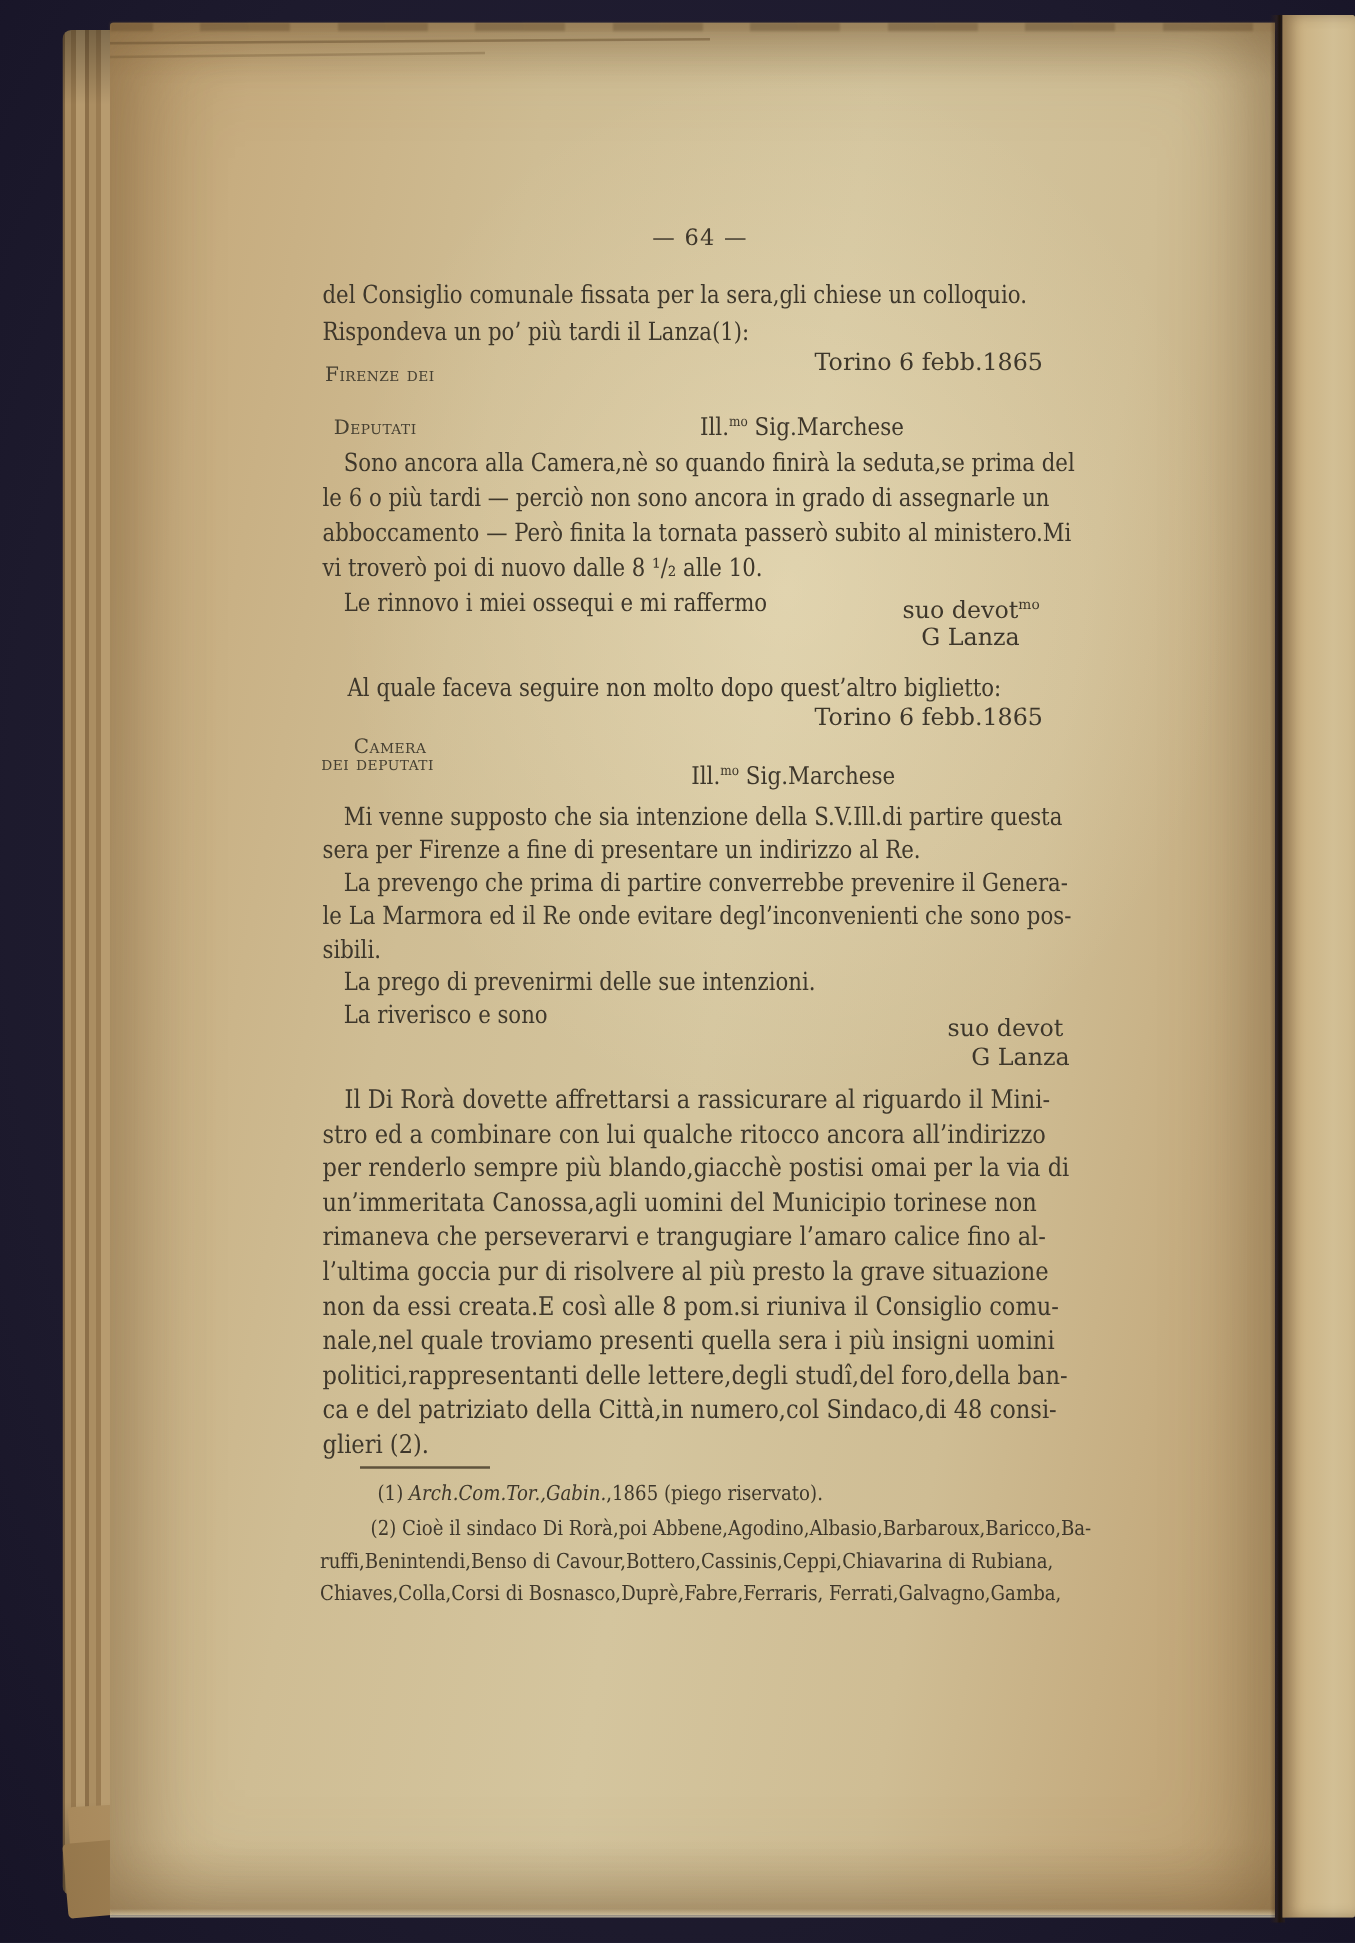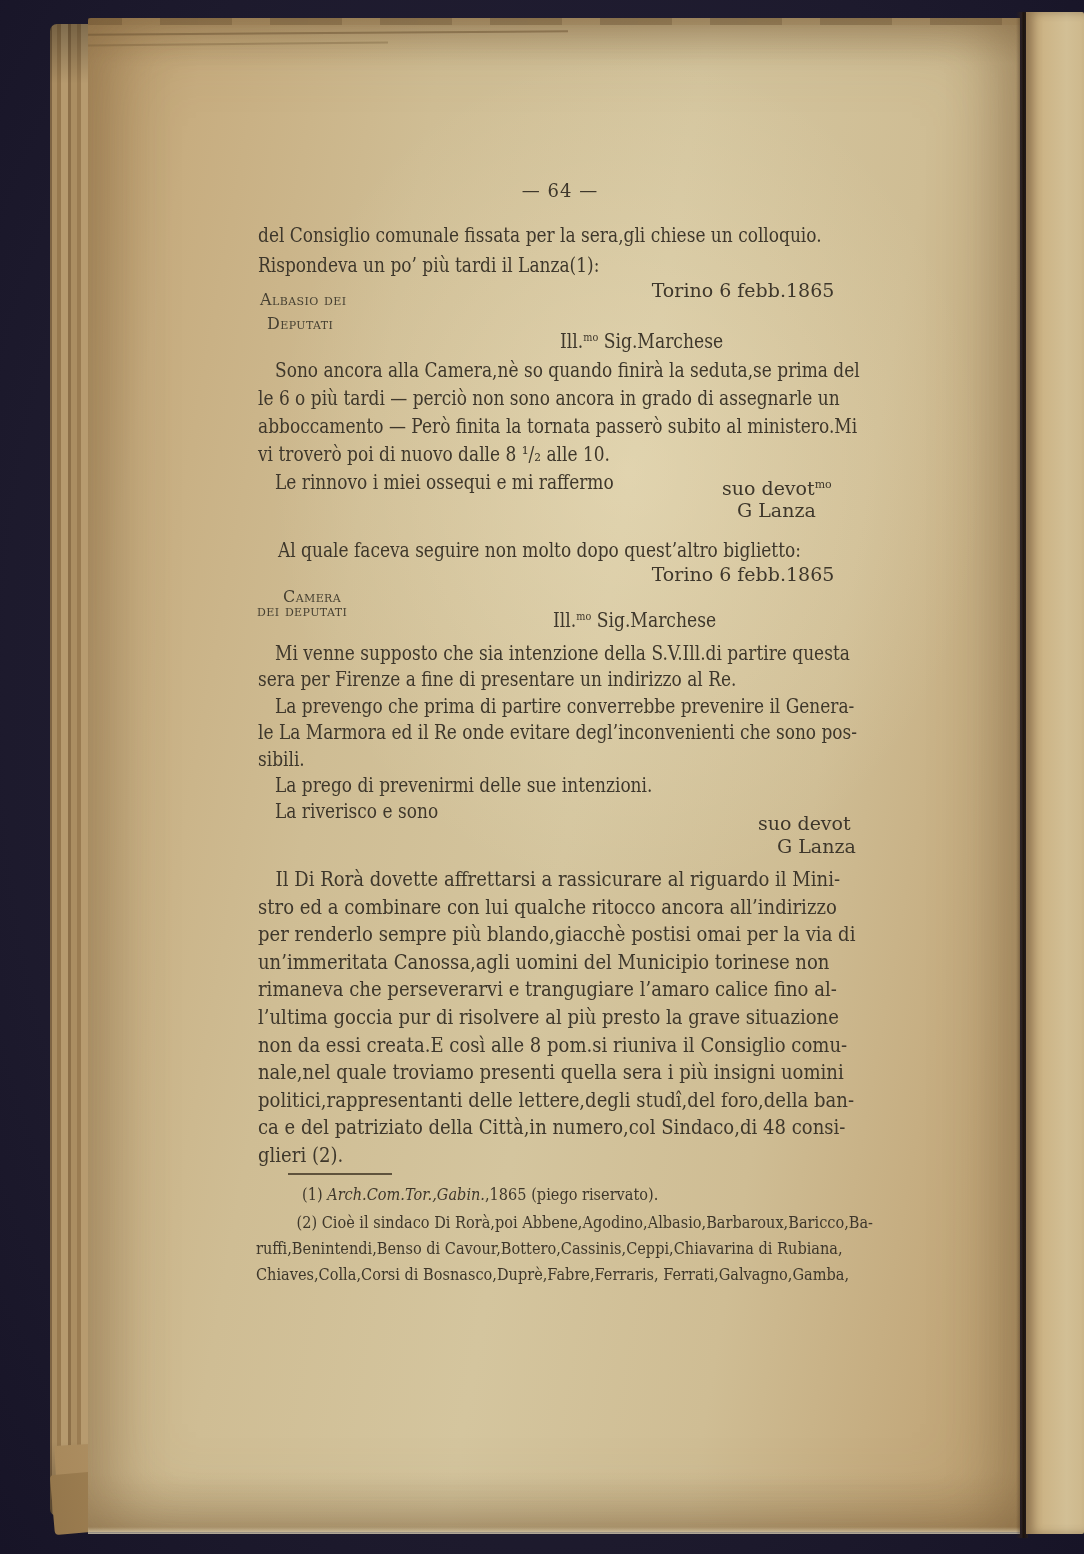--- a/index.html
+++ b/index.html
@@ -39,21 +39,21 @@
 
   
   .content{position:absolute;inset:0;}
   .t{position:absolute;font-family:"DejaVu Serif","Liberation Serif",serif;color:#3e372b;white-space:nowrap;}
   .block div{white-space:nowrap;}
   .cond{transform:scaleX(.85);transform-origin:left top;}
   .cond2{transform:scaleX(.88);transform-origin:left top;}
   .pageno{left:495px;top:180px;width:130px;text-align:center;font-size:18px;letter-spacing:1px;}
   .intro{left:258px;top:220px;font-size:20px;line-height:30px;}
   .sc{font-variant:small-caps;font-size:16px;letter-spacing:.4px;color:#464032;}
-  .lh1a{left:260px;top:290px;} .lh1b{left:267px;top:314px;}
+  .lh1a{left:260px;top:290px;} .lh1b{left:267px;top:332px;}
   .lh2a{left:283px;top:587px;} .lh2b{left:257px;top:601px;text-align:right;}
   .date{width:206px;text-align:center;font-size:19px;}
   .d1{left:640px;top:279px;} .d2{left:640px;top:563px;}
   .sal{font-size:19.5px;transform:scaleX(.88);transform-origin:left top;}
   .sal1{left:560px;top:330px;} .sal2{left:553px;top:609px;}
   .l1body{left:258px;top:356px;font-size:20px;line-height:28px;}
   .l2body{left:258px;top:640px;font-size:20px;line-height:26.4px;}
   .main{left:258px;top:866px;font-size:20.5px;line-height:27.6px;}
   .trans{left:278px;top:538px;font-size:20px;}
   .sig{font-size:19px;text-align:center;}
@@ -87,21 +87,21 @@
 
   <div class="content">
 
     <div class="t pageno">— 64 —</div>
 
     <div class="t block intro cond">
       <div>del Consiglio comunale fissata per la sera,gli chiese un colloquio.</div>
       <div>Rispondeva un po’ più tardi il Lanza(1):</div>
     </div>
 
-    <div class="t sc lh1a">Albasio dei</div>
+    <div class="t sc lh1a">Firenze dei</div>
     <div class="t sc lh1b">Deputati</div>
     <div class="t date d1">Torino 6 febb.1865</div>
 
     <div class="t sal sal1"><span>Ill.</span><span class="sup">mo</span><span> Sig.Marchese</span></div>
 
     <div class="t block l1body cond">
       <div class="ind">Sono ancora alla Camera,nè so quando finirà la seduta,se prima del</div>
       <div>le 6 o più tardi — perciò non sono ancora in grado di assegnarle un</div>
       <div>abboccamento — Però finita la tornata passerò subito al ministero.Mi</div>
       <div>vi troverò poi di nuovo dalle 8 ¹/₂ alle 10.</div>

